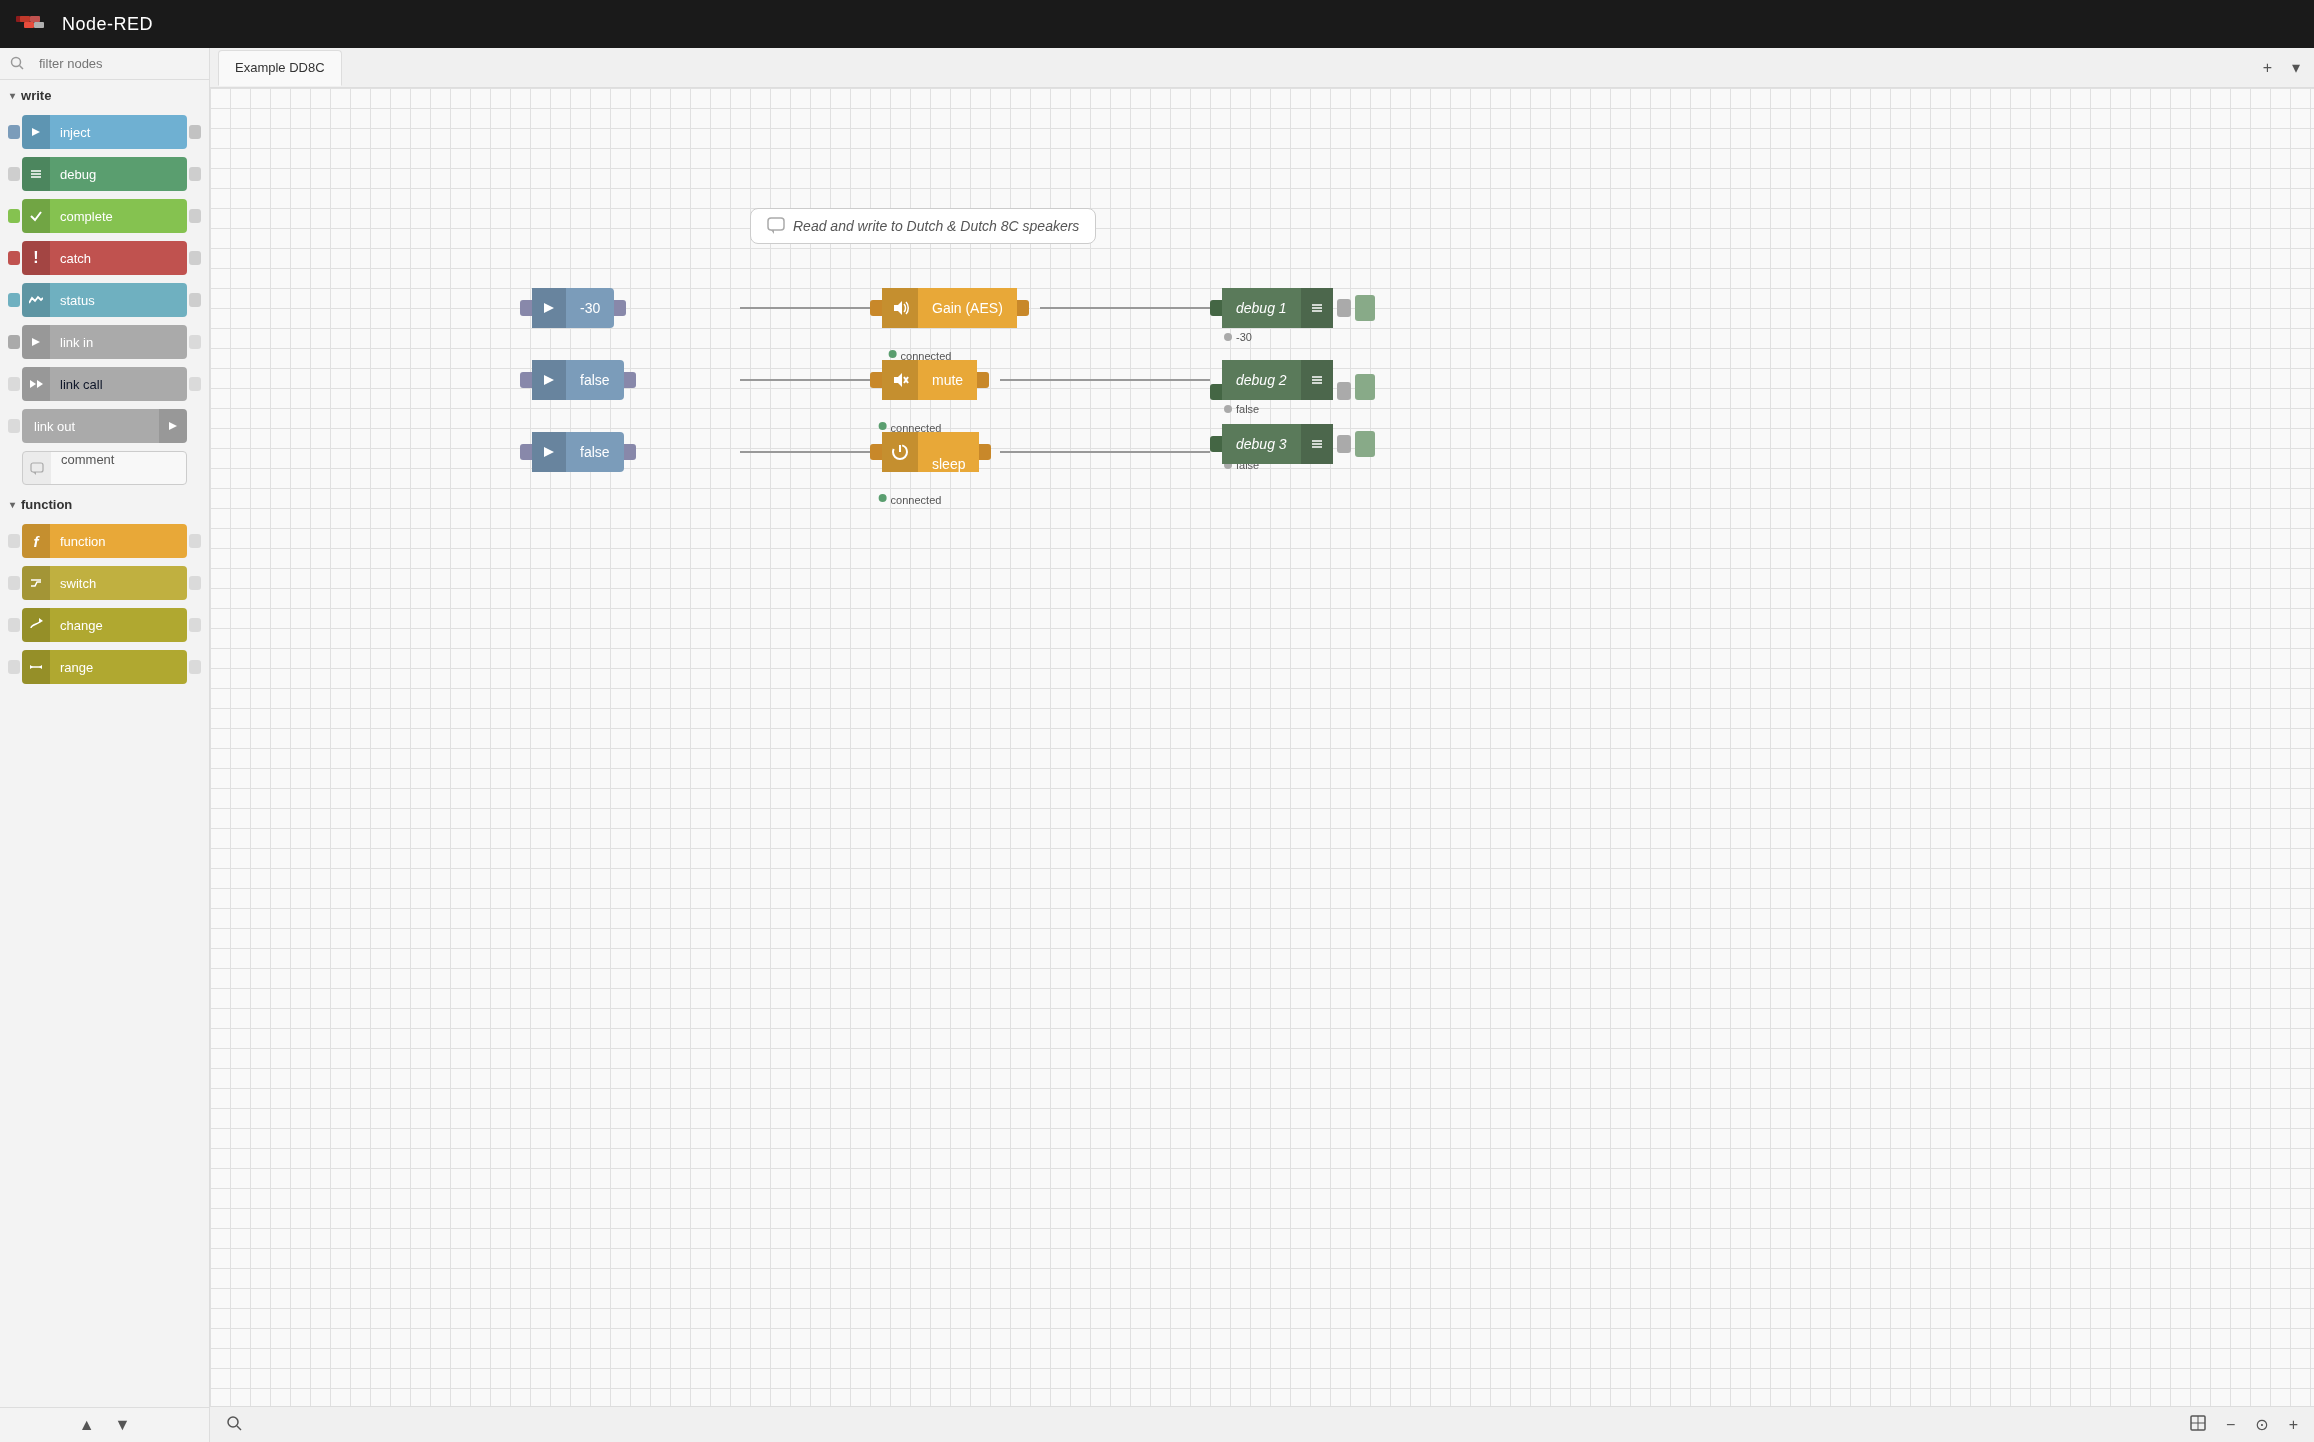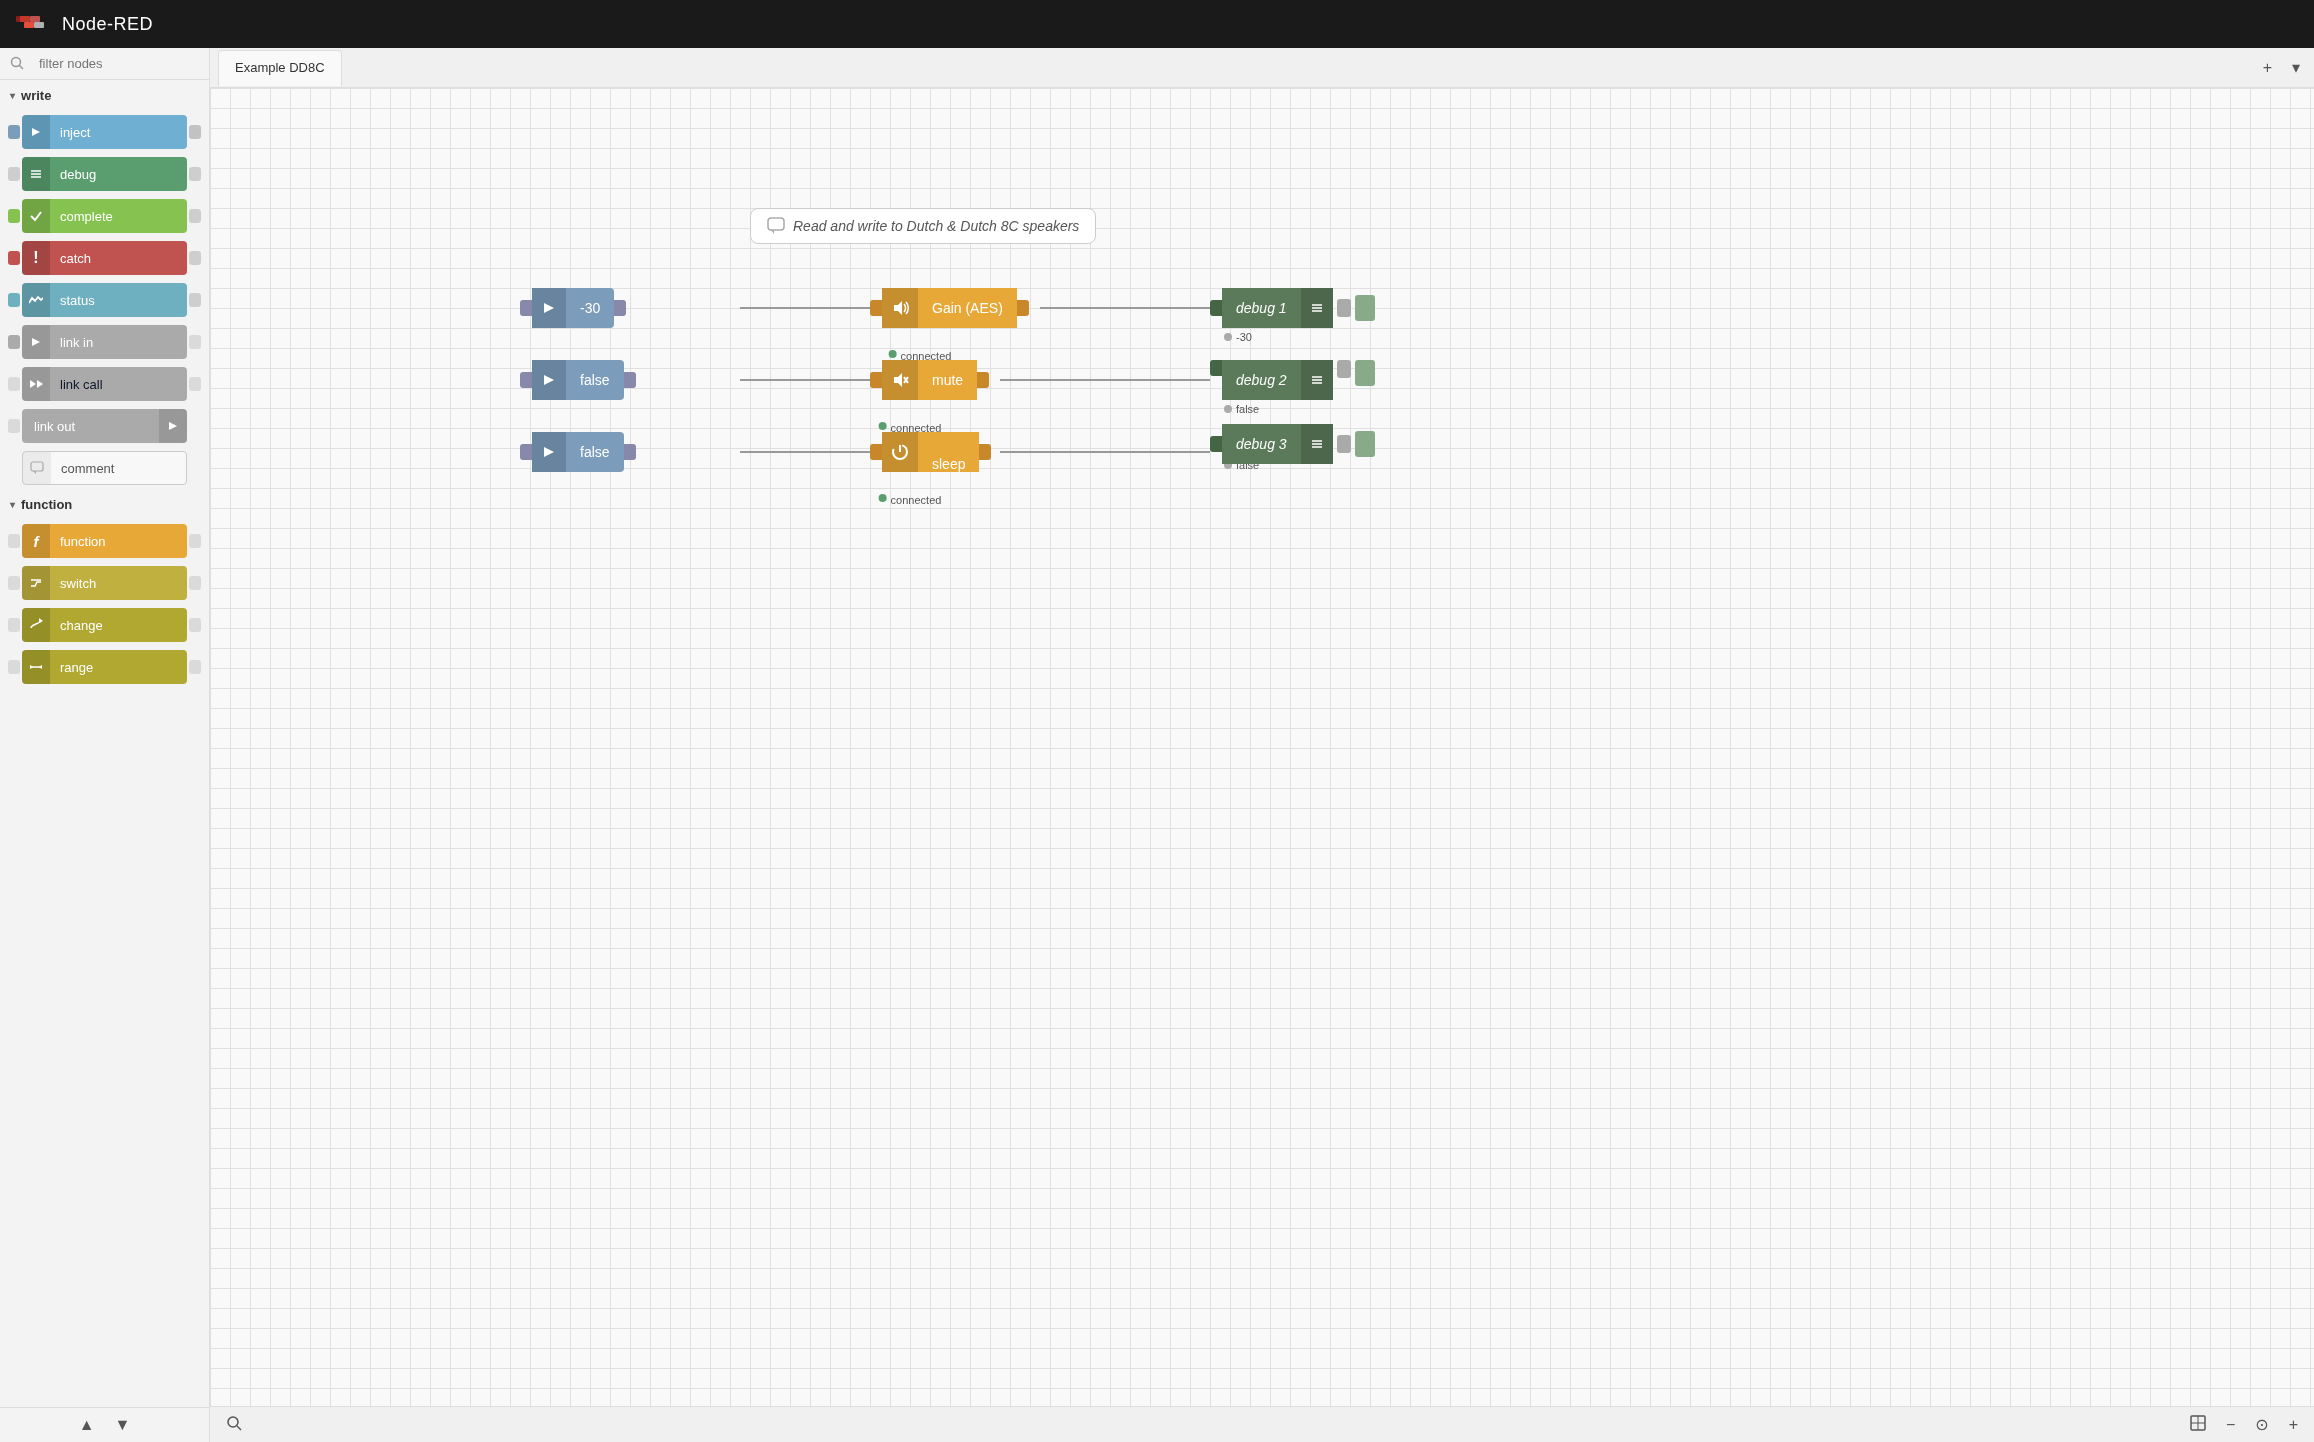--- a/index.html
+++ b/index.html
@@ -377,21 +377,21 @@
           <svg width="14" height="14" viewBox="0 0 14 14">
               <polygon points="3,3 11,7 3,11" fill="white"></polygon>
             </svg>
         </div>
       </div>
       <div style="width:12px;height:14px;background:rgba(0,0,0,0.1);border-radius:3px;margin-left:2px;flex-shrink:0;visibility:hidden;"></div>
     </div>
 
     <div class="node-item">
       <div style="width:12px;height:14px;border-radius:3px;margin-right:2px;flex-shrink:0;visibility:hidden;"></div>
-      <div style="display:flex;align-items:center;height:34px;border-radius:4px;flex:1;background:#f8f8f8;border:1px solid #cccccc;overflow:hidden;">
+      <div style="display:flex;height:34px;border-radius:4px;flex:1;background:#f8f8f8;border:1px solid #cccccc;overflow:hidden;">
         <div style="width:28px;height:34px;background:rgba(0,0,0,0.05);display:flex;align-items:center;justify-content:center;flex-shrink:0;">
           <svg width="14" height="14" viewBox="0 0 14 14">
             <rect x="1" y="1" width="12" height="9" rx="2" stroke="#aaa" stroke-width="1.2" fill="none"></rect>
             <polygon points="3,10 6,13 6,10" fill="#aaa"></polygon>
           </svg>
         </div>
         <span style="color:#555;font-size:13px;font-weight:500;padding:0 10px;">comment</span>
       </div>
       <div style="width:12px;height:14px;border-radius:3px;margin-left:2px;flex-shrink:0;visibility:hidden;"></div>
     </div>
@@ -579,21 +579,21 @@
           </div>
           <div style="width:12px;height:16px;background:#c8882a;border-radius:0 3px 3px 0;"></div>
         </div>
         <div class="fn-status" style="position:relative;margin-top:4px;left:40px;">
           <span class="fn-status-dot"></span>
           <span>connected</span>
         </div>
       </div>
 
       <div style="position:absolute;left:1000px;top:272px;display:flex;flex-direction:column;align-items:flex-start;">
-        <div style="display:flex;align-items:flex-start;height:40px;position:relative;">
+        <div style="display:flex;align-items:flex-end;height:40px;position:relative;">
           <div style="width:12px;height:16px;background:#446644;border-radius:3px 0 0 3px;"></div>
           <div style="display:flex;align-items:center;height:40px;background:#5a7a5a;border-radius:0;overflow:hidden;">
             <span style="color:white;font-size:14px;font-style:italic;font-weight:500;padding:0 14px;">debug 2</span>
             <div style="width:32px;height:40px;background:rgba(0,0,0,0.15);display:flex;align-items:center;justify-content:center;">
               <svg width="14" height="14" viewBox="0 0 14 14">
                 <line x1="2" y1="4" x2="12" y2="4" stroke="white" stroke-width="1.5"></line>
                 <line x1="2" y1="7" x2="12" y2="7" stroke="white" stroke-width="1.5"></line>
                 <line x1="2" y1="10" x2="12" y2="10" stroke="white" stroke-width="1.5"></line>
               </svg>
             </div>

